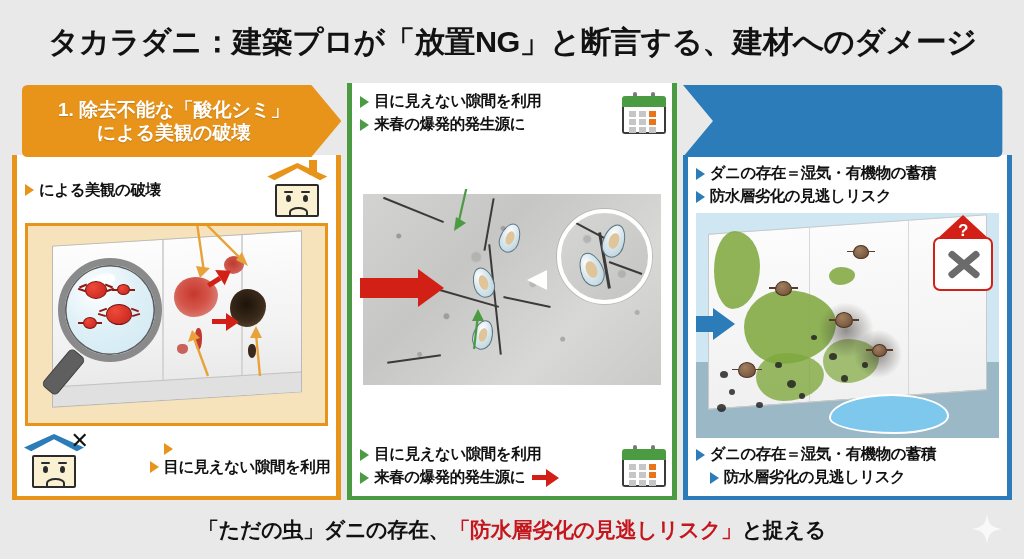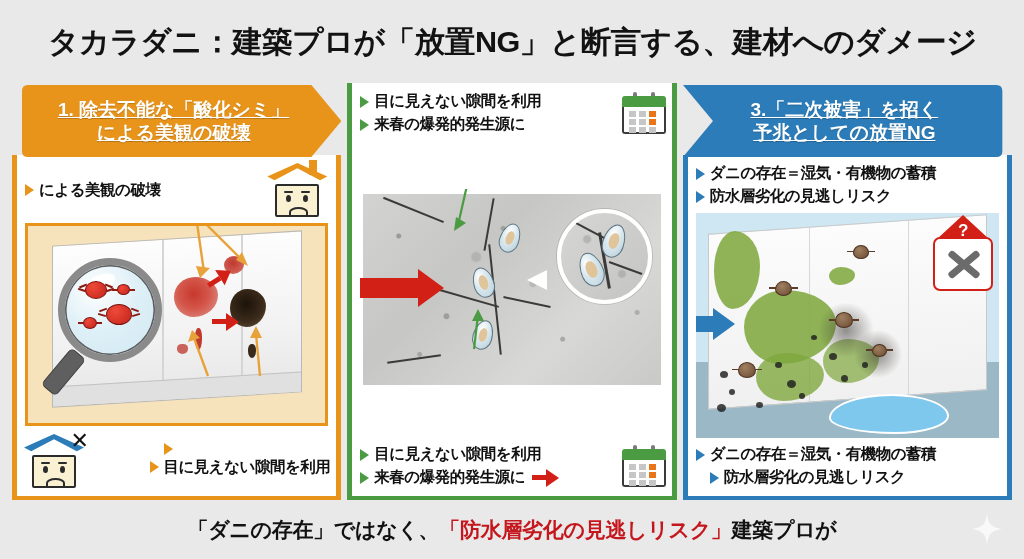--- a/index.html
+++ b/index.html
@@ -30,21 +30,21 @@
   .column{ flex:1; position:relative; display:flex; flex-direction:column; }
 
   
   .col-head{
     position:relative; height:72px; color:#fff;
     display:flex; align-items:center; justify-content:center;
     text-align:center; line-height:1.22; font-weight:bold; font-size:19px;
     padding:0 26px 0 20px;
     z-index:3;
   }
-  .col-head .htxt{ position:relative; z-index:4; white-space:pre-line; text-shadow:0 1px 1px rgba(0,0,0,.18);text-decoration:underline; }
+  .col-head .htxt{ position:relative; z-index:4; white-space:pre-line; text-shadow:0 1px 1px rgba(0,0,0,.18); }
   .col-head .chev{
     position:absolute; inset:0; z-index:1;
   }
   .col-head .chev svg{ width:100%; height:100%; display:block; }
 
   
   .col-body{
     flex:1; background:#fff; margin-top:-2px;
     border-left:5px solid #ccc; border-right:5px solid #ccc;
     border-bottom:4px solid #ccc;
@@ -473,22 +473,20 @@
     </div>
   </div>
 
   <div class="column c3">
     <div class="col-head">
       <div class="chev">
         <svg viewBox="0 0 330 72" preserveAspectRatio="none">
           <path d="M0,0 L314,0 Q320,0 320,6 L320,66 Q320,72 314,72 L0,72 L30,36 Z" fill="#2B7CB8"></path>
         </svg>
       </div>
-      <div class="htxt">3.「二次被害」を招く
-予兆としての放置NG</div>
     </div>
 
     <div class="col-body">
       <div class="bullets">
         <div class="bullet">
           <span class="tri"></span>
           <span>ダニの存在＝湿気・有機物の蓄積</span>
         </div>
         <div class="bullet">
           <span class="tri"></span>
@@ -579,20 +577,20 @@
           <span class="tri"></span>
           <span>防水層劣化の見逃しリスク</span>
         </div>
       </div>
     </div>
   </div>
 </div>
 
 <div id="footer">
   <div id="footer-text">
-    <span>「ダニの存在」ではなく、</span><span class="em">「防水層劣化の見逃しリスク」</span><span>建築プロが</span>
+    <span>「ただの虫」ダニの存在、</span><span class="em">「防水層劣化の見逃しリスク」</span><span>と捉える</span>
   </div>
   <div id="sparkle">
     <svg viewBox="0 0 40 40">
         <path d="M20 0 C22 14 26 18 40 20 C26 22 22 26 20 40 C18 26 14 22 0 20 C14 18 18 14 20 0 Z" fill="#ffffff"></path>
       </svg>
   </div>
 </div>
 
 </body></html>

